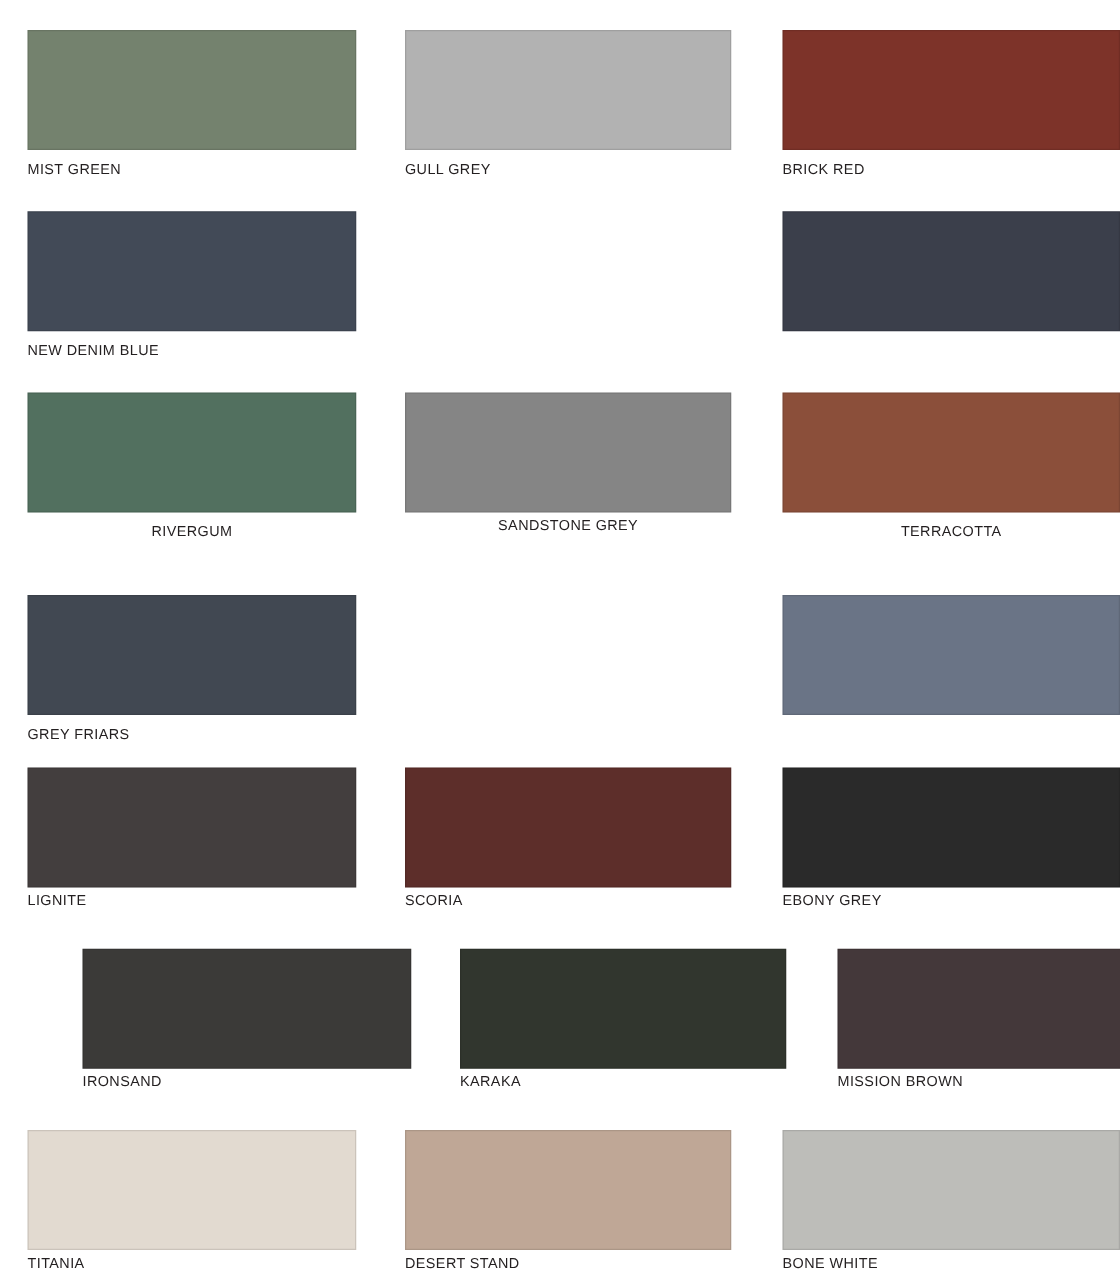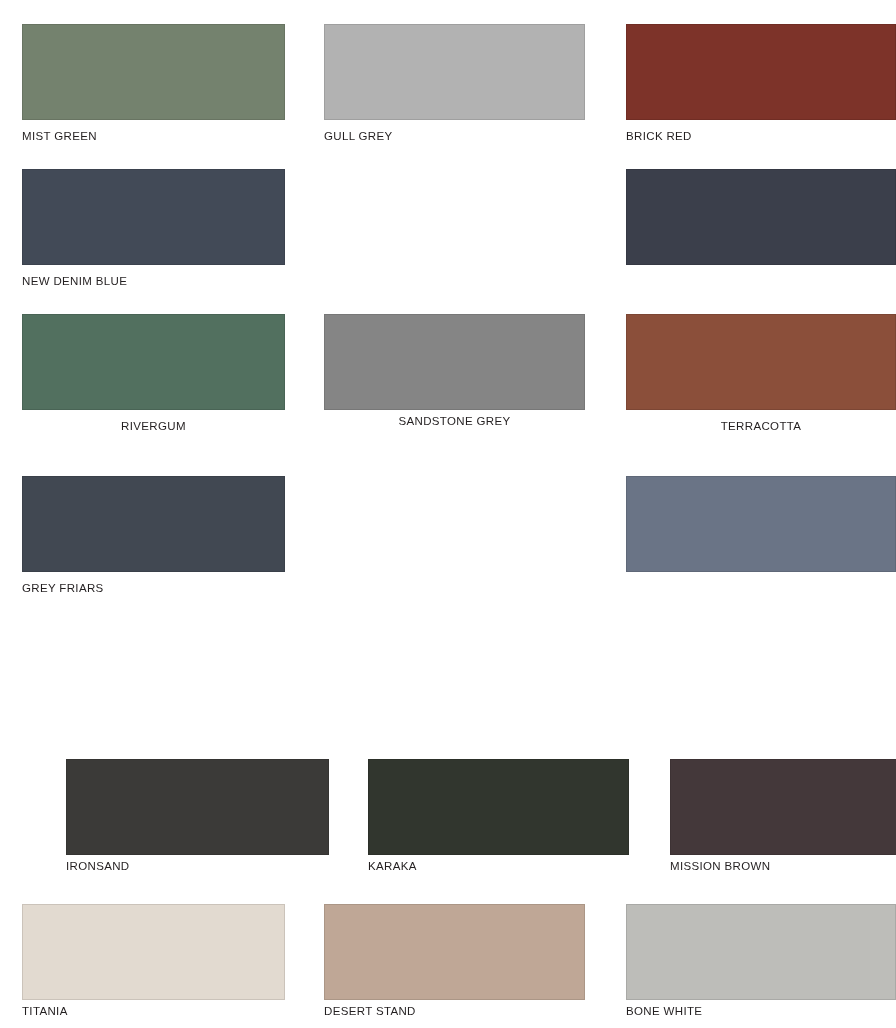--- a/index.html
+++ b/index.html
@@ -109,20 +109,34 @@
     </div>
     <div class="swatch-row" style="top: 460px; margin-top: 12px;">
       <div class="swatch-cell col-0">
         <span class="swatch-chip" title="GREY FRIARS" style="background: rgb(65, 72, 82);"></span>
         <span class="swatch-label">GREY FRIARS</span>
       </div>
       <div class="swatch-cell col-2 bleed">
         <span class="swatch-chip" title="MEDIUM GREY" style="background: rgb(106, 116, 134);"></span>
       </div>
     </div>
+    <div class="swatch-row" style="top: 610px;">
+      <div class="swatch-cell col-0">
+        <span class="swatch-chip" title="LIGNITE" style="background: rgb(67, 62, 62);"></span>
+        <span class="swatch-label tight">LIGNITE</span>
+      </div>
+      <div class="swatch-cell col-1">
+        <span class="swatch-chip" title="SCORIA" style="background: rgb(93, 46, 42);"></span>
+        <span class="swatch-label tight">SCORIA</span>
+      </div>
+      <div class="swatch-cell col-2 bleed">
+        <span class="swatch-chip" title="EBONY GREY" style="background: rgb(42, 42, 42);"></span>
+        <span class="swatch-label tight">EBONY GREY</span>
+      </div>
+    </div>
     <div class="swatch-row" style="top: 755px; margin-left: 44px;">
       <div class="swatch-cell col-0">
         <span class="swatch-chip" title="IRONSAND" style="background: rgb(59, 58, 56);"></span>
         <span class="swatch-label tight">IRONSAND</span>
       </div>
       <div class="swatch-cell col-1">
         <span class="swatch-chip" title="KARAKA" style="background: rgb(49, 54, 46);"></span>
         <span class="swatch-label tight">KARAKA</span>
       </div>
       <div class="swatch-cell col-2 bleed">

